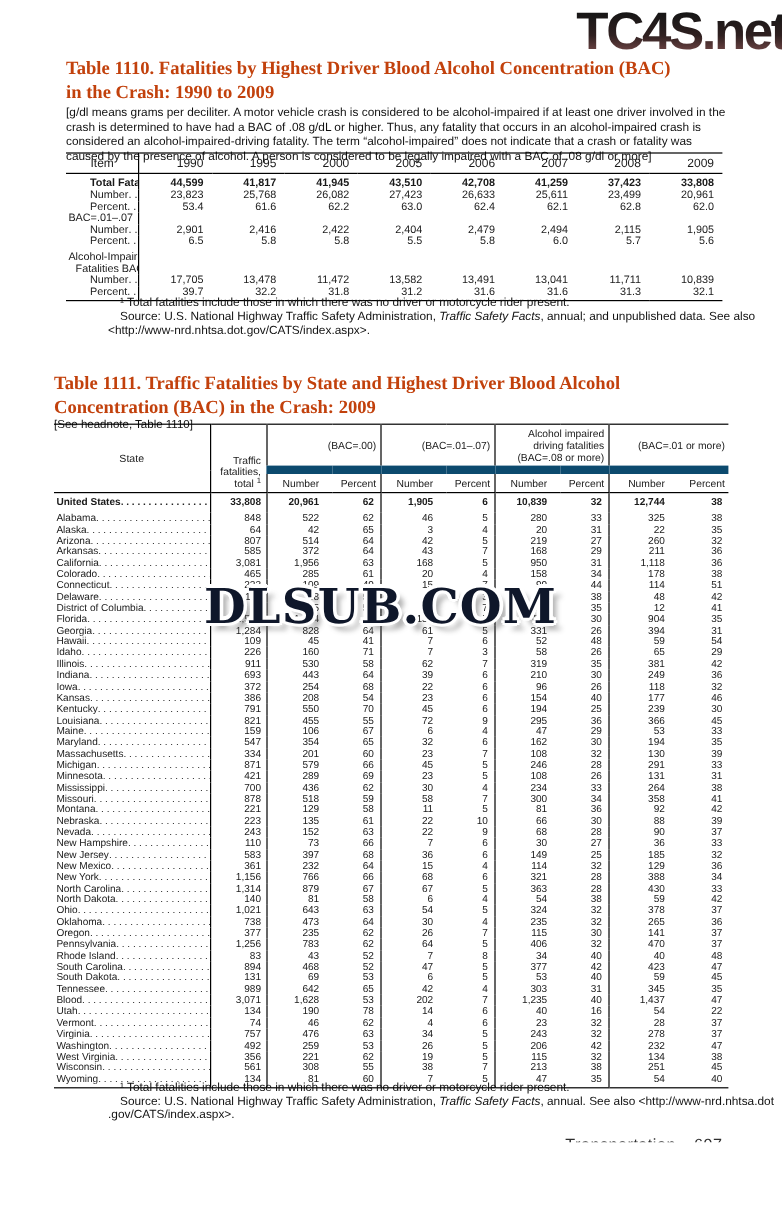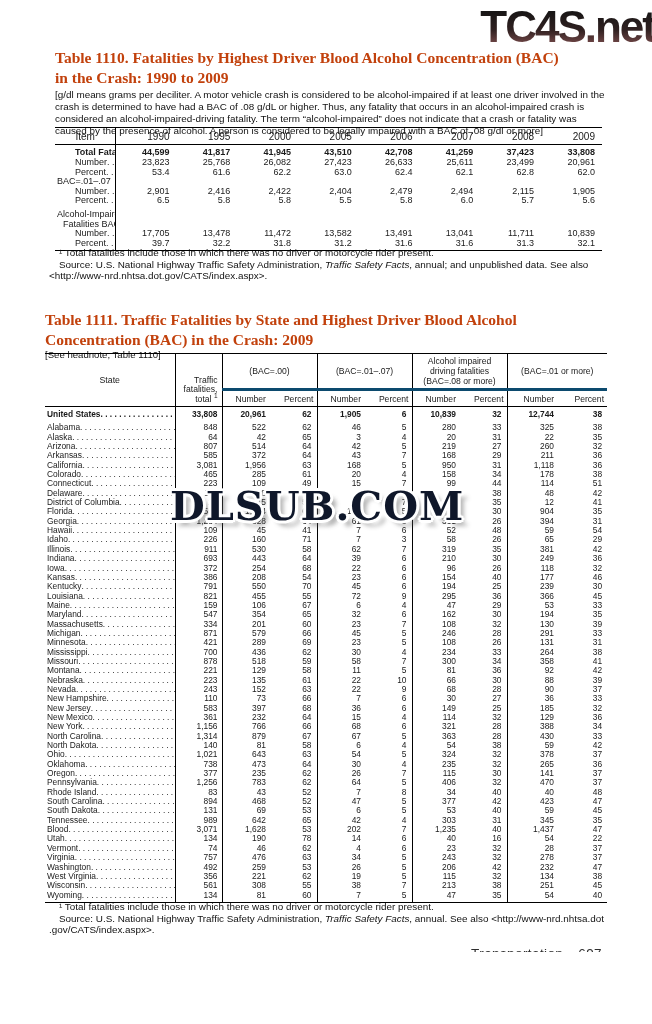--- a/index.html
+++ b/index.html
@@ -10,21 +10,21 @@
   .tbl-title{position:absolute;font-family:"Liberation Serif",serif;font-weight:bold;
              font-size:15.5px;line-height:19.5px;color:#c2410c;}
   #title1110{top:38px;left:55px;width:560px;}
   #title1111{top:300px;left:45px;width:560px;}
 
   .headnote{position:absolute;font-size:9.9px;line-height:11.9px;color:#111;}
   #headnote1110{top:79px;left:55px;width:550px;}
   #headnote1111{top:339px;left:45px;width:550px;font-size:9.6px;}
 
   
-  .fnotes{position:absolute;font-size:9.9px;line-height:11.6px;color:#111;}
+  .fnotes{position:absolute;font-size:9.9px;line-height:11.6px;color:#111;margin-left:41px;}
   .fnotes p{margin:0;text-indent:10px;}
   #fnotes1110{top:247px;left:49px;width:556px;}
   #fnotes1111{top:901px;left:49px;width:556px;}
 
   table{border-collapse:collapse;}
   sup{font-size:6.5px;vertical-align:super;line-height:0;}
 
   
   .t1110{position:absolute;top:127px;left:55px;width:547px;table-layout:fixed;
          border-top:1.2px solid #000;}
@@ -48,22 +48,22 @@
   .dots{flex:1;overflow:hidden;white-space:nowrap;color:#222;}
   .dots::after{content:" . . . . . . . . . . . . . . . . . . . . . . . . . . . . . . . . . . . .";}
 
   
   .t1111{position:absolute;top:353px;left:45px;width:562px;table-layout:fixed;
          border-top:1.3px solid #000;}
   .t1111 th{font-weight:normal;font-size:8.6px;padding:0;}
   .t1111 .state-h{text-align:center;vertical-align:middle;font-size:8.8px;border-bottom:1.2px solid #000;}
   .t1111 .tot-h{text-align:right;vertical-align:bottom;padding-right:4px;line-height:9.8px;
                 border-left:1px solid #000;border-bottom:1.2px solid #000;padding-bottom:1px;}
-  .t1111 .grp{text-align:center;vertical-align:middle;line-height:10px;padding:2px 3px;
-              border-left:1px solid #000;border-bottom:3px solid #0c4a6e;}
+  .t1111 .grp{text-align:right;vertical-align:middle;line-height:10px;padding:2px 3px;
+              border-left:1px solid #000;border-bottom:7px solid #0c4a6e;}
   .t1111 th.sub{text-align:right;padding:3px 0 2px 0;}
   .t1111 th.sub{border-bottom:1.2px solid #000;}
   .t1111 th.n-h{padding-right:11px;}
   .t1111 th.p-h{padding-right:3px;}
   .t1111 td{font-size:8.4px;line-height:9.35px;height:9.35px;padding:0;vertical-align:bottom;}
   .t1111 .n{text-align:right;padding-right:11px;}
   .t1111 .p{text-align:right;padding-right:5px;}
   .t1111 .tot{text-align:right;padding-right:4px;}
   .bl{border-left:1px solid #000;}
   .t1111 tr.us td{padding-top:3px;padding-bottom:4px;font-weight:bold;}

